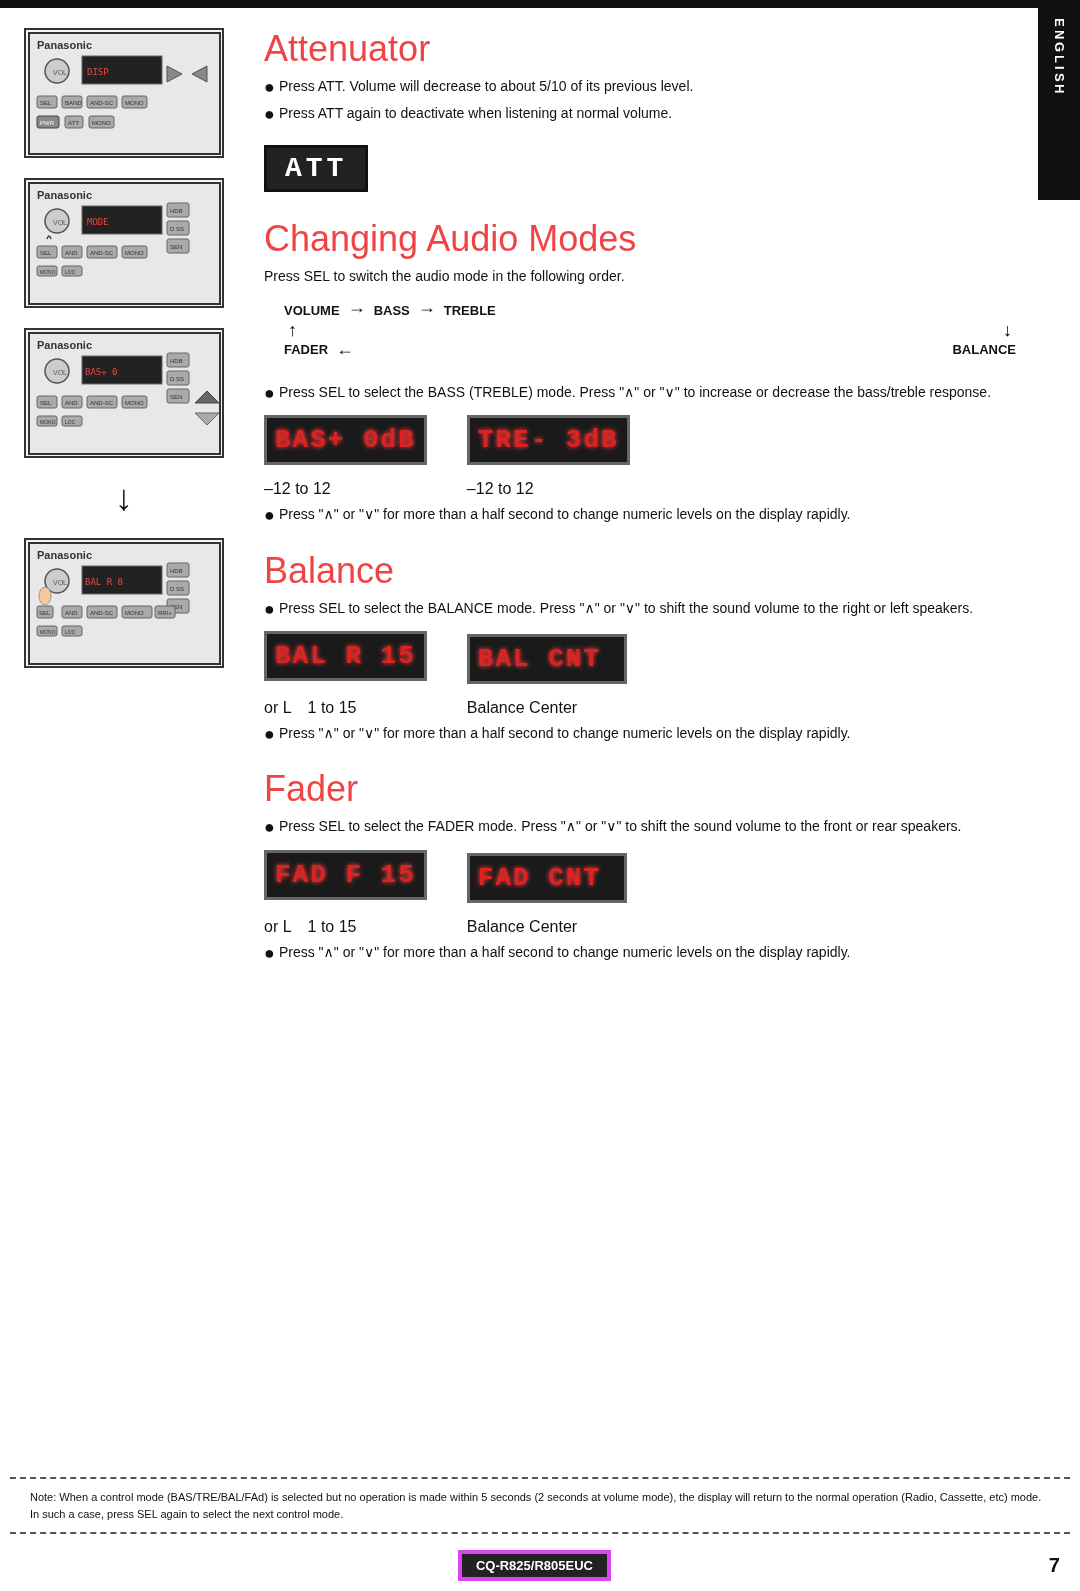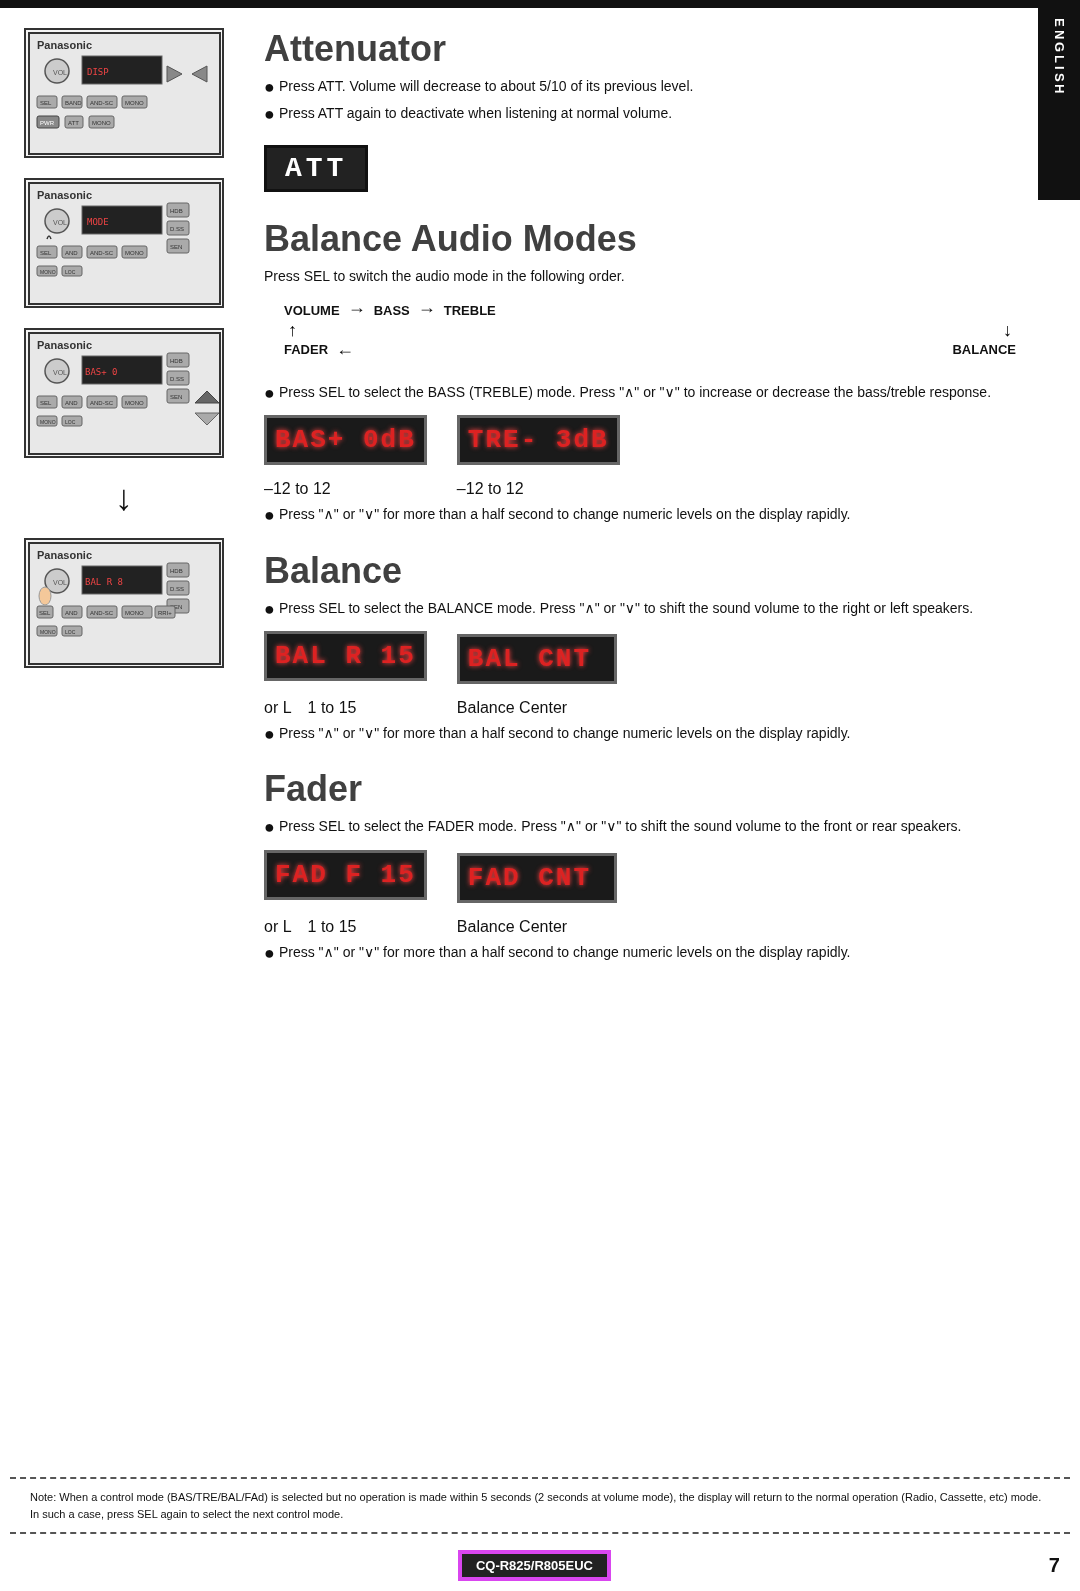--- a/index.html
+++ b/index.html
@@ -87,22 +87,22 @@
       color: #111;
       line-height: 1;
       margin: 2px 0;
     }
     
     .section {
       margin-bottom: 22px;
     }
     .section-title {
       font-size: 32px;
-      font-weight: bold;
-      color: #404040;
+      font-weight: normal;
+      color: #ef4444;
       margin-bottom: 6px;
       font-family: Arial, Helvetica, sans-serif;
     }
     .section-title.large {
       font-size: 36px;
     }
     .section-body {
       font-size: 14px;
       color: #111;
       line-height: 1.5;
@@ -153,21 +153,21 @@
     .mode-row2 {
       display: flex;
       align-items: center;
       margin-top: -2px;
     }
 
     
     .led-displays {
       display: flex;
       flex-direction: row;
-      gap: 30px;
+      gap: 40px;
       margin: 10px 0 4px 0;
       align-items: flex-end;
     }
     .led-block {
       display: flex;
       flex-direction: column;
       align-items: flex-start;
     }
 
     
@@ -395,21 +395,21 @@
         </div>
 
         <div style="margin: 10px 0 4px 0;">
           <div class="att-box">
             <span class="att-text">ATT</span>
           </div>
         </div>
       </div>
 
       <div class="section">
-        <div class="section-title large">Balance Audio Modes</div>
+        <div class="section-title large">Changing Audio Modes</div>
         <div class="section-body">
           <span>Press SEL to switch the audio mode in the following order.</span>
         </div>
 
         <div class="mode-flow-wrap">
           <div class="mode-row">
             <span class="mode-item">VOLUME</span>
             <span class="mode-arrow">→</span>
             <span class="mode-item">BASS</span>
             <span class="mode-arrow">→</span>

